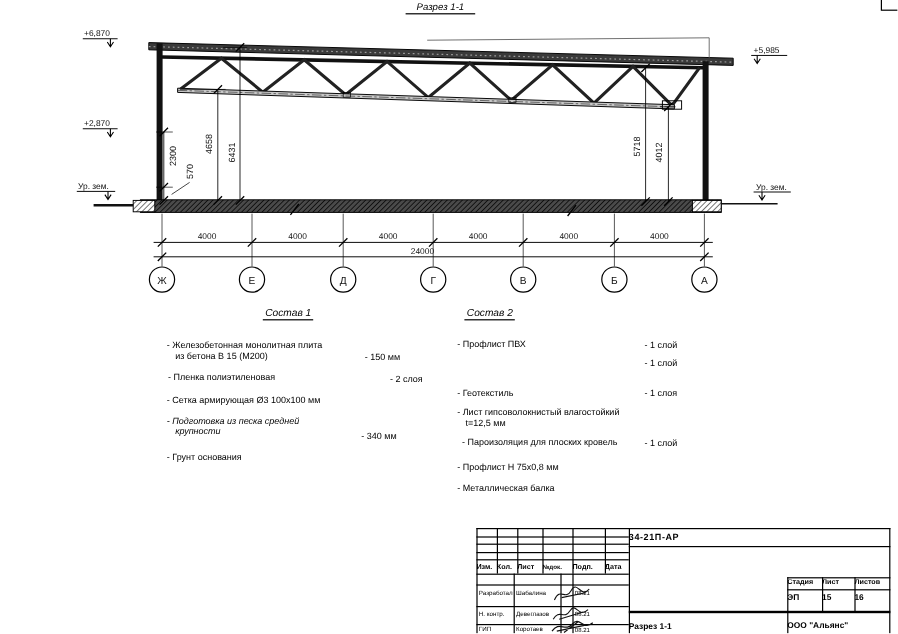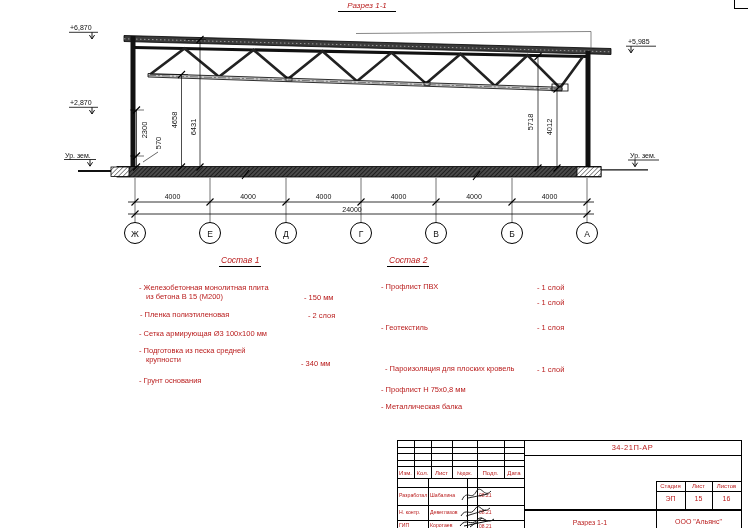--- a/index.html
+++ b/index.html
@@ -1,32 +1,32 @@
 <!DOCTYPE html>
 <html><head>
 <meta charset="utf-8">
 <style>
   html,body{margin:0;padding:0;background:#fff;}
   .page{position:relative;width:748px;height:528px;background:#fff;overflow:hidden;
-        font-family:"Liberation Sans",sans-serif;color:#b91c1c;}
+        font-family:"Liberation Sans",sans-serif;color:#000000;}
   .abs{position:absolute;}
   .sec-title{position:absolute;left:338px;top:1px;width:58px;text-align:center;
              font-style:italic;font-size:8px;border-bottom:1px solid #000;padding-bottom:1px;white-space:nowrap;}
   .cutbox{position:absolute;left:734px;top:-7px;width:26px;height:14px;border:1px solid #000;background:#fff;}
   
   .comp{position:absolute;}
   .cmptitle{position:absolute;font-style:italic;font-size:8.5px;border-bottom:1px solid #000;
             padding:0 2px 1px 2px;white-space:nowrap;}
   .ci{position:absolute;font-size:7.5px;line-height:8.8px;white-space:nowrap;}
   .ci .l2{padding-left:7px;}
   .cv{position:absolute;font-size:7.5px;white-space:nowrap;}
   
   .hl{position:absolute;height:1px;background:#000;}
   .vl{position:absolute;width:1px;background:#000;}
-  .tbt{position:absolute;font-size:6px;text-align:center;white-space:nowrap;overflow:hidden;}
+  .tbt{position:absolute;font-size:6px;text-align:left;white-space:nowrap;overflow:hidden;font-weight:bold;}
   .tbs{position:absolute;font-size:5.2px;white-space:nowrap;overflow:hidden;}
   svg text{fill:#111;font-family:"Liberation Sans",sans-serif;}
 </style>
 </head>
 <body>
 
 <div class="page">
 
   <div class="sec-title">Разрез 1-1</div>
   <div class="cutbox"></div>
@@ -144,45 +144,49 @@
   <div class="comp" style="left:139px;top:255px;width:240px;height:150px;">
     <div class="cmptitle" style="left:80px;top:0;">Состав 1</div>
     <div class="ci" style="left:0;top:29px;">
       <div class="l1">- Железобетонная  монолитная плита</div>
         <div class="l2">из бетона В 15 (М200)</div>
       </div>
     <div class="cv" style="left:165px;top:38px;">- 150 мм</div>
     <div class="ci" style="left:1px;top:56px;">
       <div class="l1">- Пленка полиэтиленовая</div>
       </div>
-    <div class="cv" style="left:169px;top:56px;">- 2 слоя</div>
+    <div class="cv" style="left:186px;top:56px;">- 2 слоя</div>
     <div class="ci" style="left:0;top:75px;">
       <div class="l1">- Сетка армирующая Ø3 100х100 мм</div>
       </div>
-    <div class="ci" style="left:0;top:92px;">
+    <div class="ci" style="left:0;top:92px;font-style:italic;">
       <div class="l1">- Подготовка из песка средней</div>
         <div class="l2">крупности</div>
       </div>
     <div class="cv" style="left:162px;top:104px;">- 340 мм</div>
     <div class="ci" style="left:0;top:122px;">
       <div class="l1">- Грунт основания</div>
       </div>
   </div>
 
   <div class="comp" style="left:381px;top:255px;width:215px;height:160px;">
     <div class="cmptitle" style="left:6px;top:0;">Состав 2</div>
     <div class="ci" style="left:0;top:28px;">
       <div class="l1">- Профлист ПВХ</div>
       </div>
     <div class="cv" style="left:156px;top:28px;">- 1 слой</div>
     <div class="ci" style="left:0;top:43px;margin-top:26px;">
       <div class="l1">- Геотекстиль</div>
       </div>
     <div class="cv" style="left:156px;top:43px;">- 1 слой</div>
     <div class="cv" style="left:156px;top:68px;">- 1 слоя</div>
+    <div class="ci" style="left:0;top:85px;">
+      <div class="l1">- Лист гипсоволокнистый влагостойкий</div>
+        <div class="l2">t=12,5 мм</div>
+      </div>
     <div class="ci" style="left:4px;top:110px;">
       <div class="l1">- Пароизоляция для плоских кровель</div>
       </div>
     <div class="cv" style="left:156px;top:110px;">- 1 слой</div>
     <div class="ci" style="left:0;top:131px;text-align:center;">
       <div class="l1">- Профлист Н 75х0,8 мм</div>
       </div>
     <div class="ci" style="left:0;top:148px;">
       <div class="l1">- Металлическая балка</div>
       </div>

